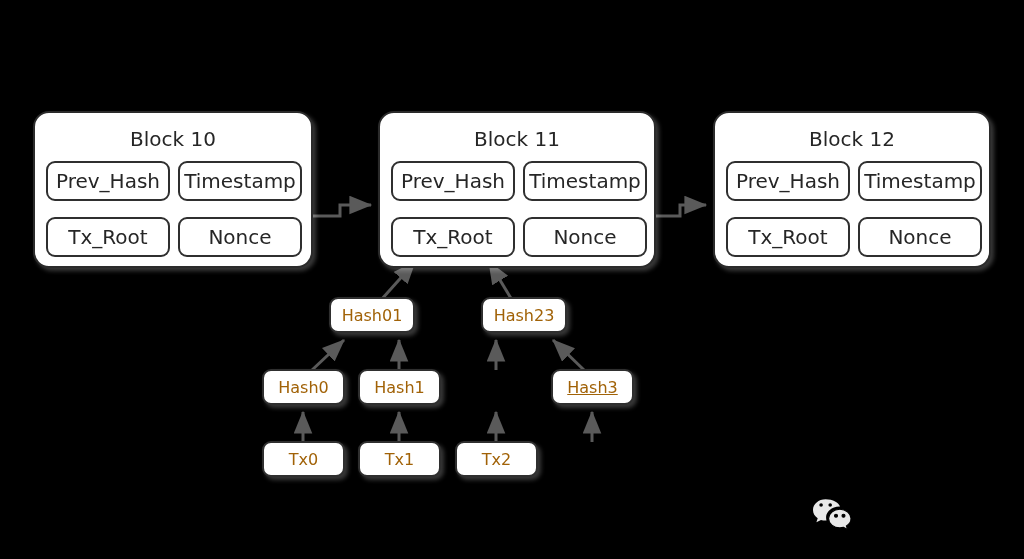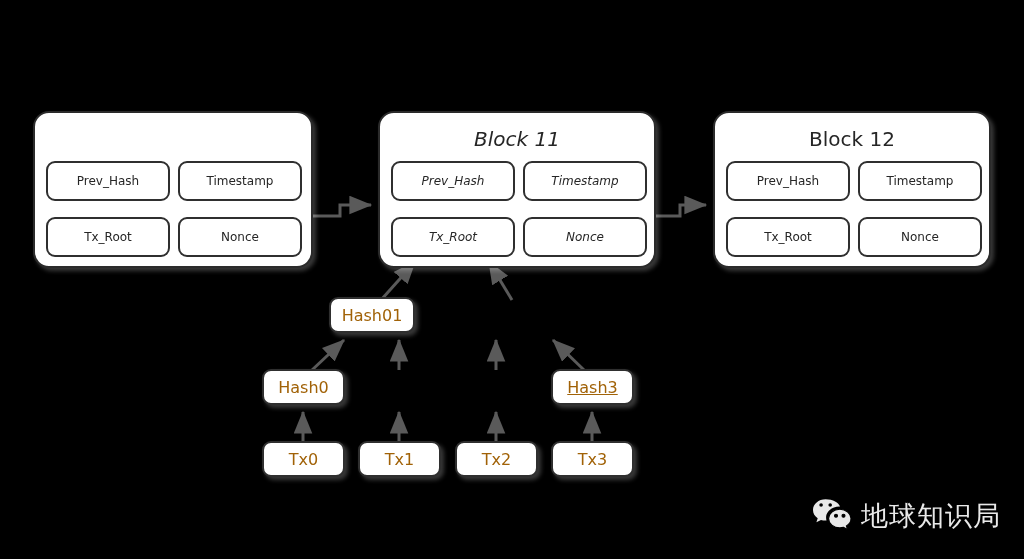--- a/index.html
+++ b/index.html
@@ -47,21 +47,21 @@
   }
   .field {
     position: absolute;
     background: #ffffff;
     border: 2px solid #2f2f2f;
     border-radius: 9px;
     box-sizing: border-box;
     display: flex;
     align-items: center;
     justify-content: center;
-    font-size: 12px;
+    font-size: 20px;
     color: #262626;
     box-shadow: 2px 2px 3px rgba(255,255,255,0.18);
     white-space: nowrap;
   }
 
   
   .node {
     position: absolute;
     background: #ffffff;
     border: 2px solid #2f2f2f;
@@ -122,59 +122,60 @@
     <path d="M303,442 L303,412" fill="none" stroke="#5a5a5a" stroke-width="3" marker-end="url(#ah)"></path>
 
     <path d="M399,442 L399,412" fill="none" stroke="#5a5a5a" stroke-width="3" marker-end="url(#ah)"></path>
 
     <path d="M496,442 L496,412" fill="none" stroke="#5a5a5a" stroke-width="3" marker-end="url(#ah)"></path>
 
     <path d="M592,442 L592,412" fill="none" stroke="#5a5a5a" stroke-width="3" marker-end="url(#ah)"></path>
   </svg>
 
   <div class="block" style="left:33px; top:111px; width:280px; height:157px;">
+    <div class="block-title">Block 10</div>
     <div class="field" style="left:11px; top:48px; width:124px; height:40px;">Prev_Hash</div>
     <div class="field" style="left:143px; top:48px; width:124px; height:40px;">Timestamp</div>
     <div class="field" style="left:11px; top:104px; width:124px; height:40px;">Tx_Root</div>
     <div class="field" style="left:143px; top:104px; width:124px; height:40px;">Nonce</div>
   </div>
 
-  <div class="block" style="left:378px; top:111px; width:278px; height:157px;font-style:italic;">
+  <div class="block" style="left:378px; top:111px; width:278px; height:157px;">
     <div class="block-title">Block 11</div>
     <div class="field" style="left:11px; top:48px; width:124px; height:40px;">Prev_Hash</div>
     <div class="field" style="left:143px; top:48px; width:124px; height:40px;">Timestamp</div>
     <div class="field" style="left:11px; top:104px; width:124px; height:40px;">Tx_Root</div>
     <div class="field" style="left:143px; top:104px; width:124px; height:40px;">Nonce</div>
   </div>
 
   <div class="block" style="left:713px; top:111px; width:278px; height:157px;">
     <div class="block-title">Block 12</div>
     <div class="field" style="left:11px; top:48px; width:124px; height:40px;">Prev_Hash</div>
     <div class="field" style="left:143px; top:48px; width:124px; height:40px;">Timestamp</div>
     <div class="field" style="left:11px; top:104px; width:124px; height:40px;">Tx_Root</div>
     <div class="field" style="left:143px; top:104px; width:124px; height:40px;">Nonce</div>
   </div>
 
   <div class="node" style="left:329px; top:297px; width:86px; height:36px;">Hash01</div>
+  <div class="node" style="left:481px; top:297px; width:86px; height:36px;">Hash23</div>
 
   <div class="node" style="left:262px; top:369px; width:83px; height:36px;text-align:center;">Hash0</div>
+  <div class="node" style="left:358px; top:369px; width:83px; height:36px;">Hash1</div>
   <div class="node" style="left:551px; top:369px; width:83px; height:36px;text-decoration:underline;">Hash3</div>
 
   <div class="node" style="left:262px; top:441px; width:83px; height:36px;">Tx0</div>
   <div class="node" style="left:358px; top:441px; width:83px; height:36px;">Tx1</div>
   <div class="node" style="left:455px; top:441px; width:83px; height:36px;">Tx2</div>
-  <div class="node" style="left:551px; top:441px; width:83px; height:36px;">Tx3</div>
 
   <div id="watermark" style="left:812px; top:498px;">
     <span style="display:inline-block; width:40px; height:34px;">
       <svg viewBox="0 0 40 34" width="40" height="34" xmlns="http://www.w3.org/2000/svg">
         <path d="M13.6 1.2C6.6 1.2 1 6 1 11.9c0 3.3 1.8 6.3 4.7 8.3l-1.3 4 4.6-2.3c1.4.4 2.9.6 4.6.6h.9c-.3-1-.4-2-.4-3 0-6 5.9-10.9 13.2-10.9h.8C26.8 4.7 20.9 1.2 13.6 1.2z
                  M9.1 8.8a1.8 1.8 0 1 1 0-3.6 1.8 1.8 0 0 1 0 3.6z
                  M18.2 8.8a1.8 1.8 0 1 1 0-3.6 1.8 1.8 0 0 1 0 3.6z" fill="#e9e9e9"></path>
         <path d="M39 20.6c0-5.1-5-9.3-11.2-9.3S16.6 15.5 16.6 20.6s5 9.3 11.2 9.3c1.3 0 2.6-.2 3.8-.5l3.9 2-1.1-3.4c2.9-1.7 4.6-4.3 4.6-7.4z
                  M24 19.3a1.5 1.5 0 1 1 0-3 1.5 1.5 0 0 1 0 3z
                  M31.5 19.3a1.5 1.5 0 1 1 0-3 1.5 1.5 0 0 1 0 3z" fill="#e9e9e9" stroke="#000000" stroke-width="1.1"></path>
       </svg>
     </span>
-    <span class="wm-text">地球知识局</span>
   </div>
 
 </div>
 
 </body></html>

